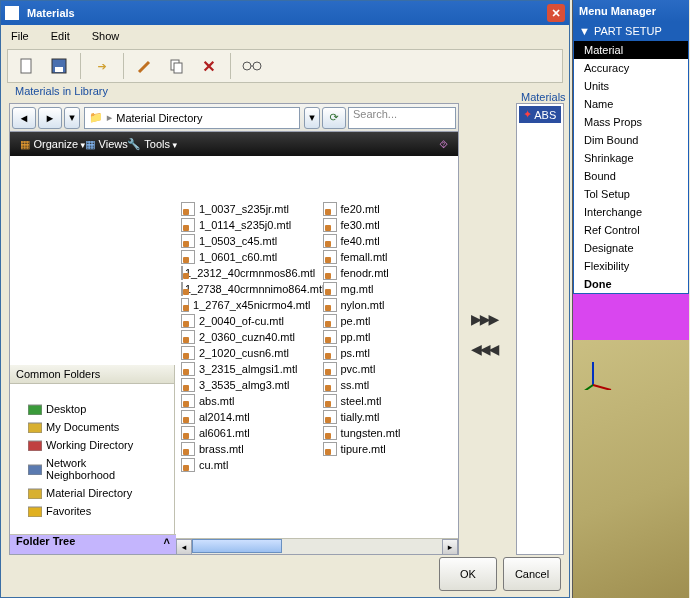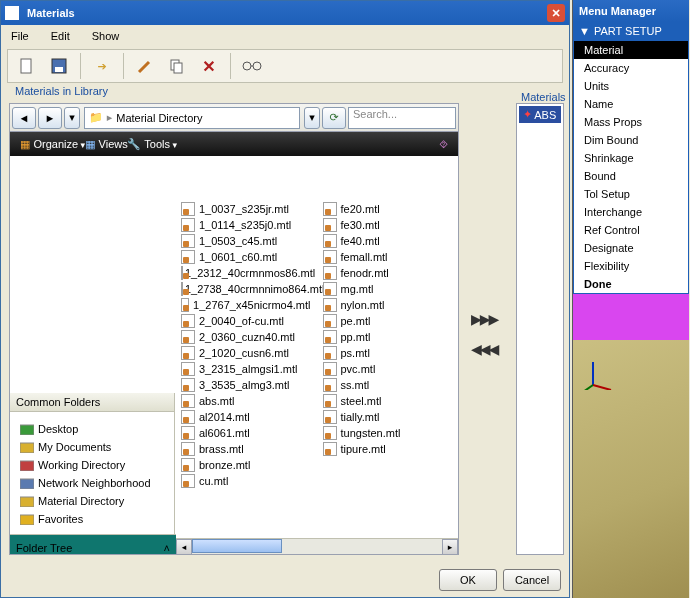--- a/index.html
+++ b/index.html
@@ -27,48 +27,48 @@
   .navbtn { width: 24px; height: 22px; border: 1px solid #8a9bb0; border-radius: 3px; background: linear-gradient(#fff,#d8e4f0); display: flex; align-items: center; justify-content: center; cursor: pointer; }
   .breadcrumb { flex: 1; height: 22px; border: 1px solid #8a9bb0; background: #fff; display: flex; align-items: center; padding: 0 4px; gap: 4px; margin: 0 2px; }
   .search { width: 108px; height: 22px; border: 1px solid #8a9bb0; background: #fff; padding: 0 4px; color: #888; display: flex; }
 
   .darkbar { height: 24px; background: linear-gradient(#3a3a3a,#111); color: #fff; display: flex; align-items: center; padding: 0 10px; }
   .darkbar .dd::after { content: " \25BE"; font-size: 9px; }
 
   .mid { display: flex; height: 380px; align-items: flex-end; }
   .folders { width: 165px; border-right: 1px solid #c0c0b0; background: #fff; }
   .folders-hdr { background: linear-gradient(#f4f4ec,#e0e0d0); padding: 3px 6px; border-bottom: 1px solid #c0c0b0; }
-  .folders ul { list-style: none; margin: 4px; padding: 4px 2px; }
+  .folders ul { list-style: none; margin: 12px; padding: 4px 2px; }
   .folders li { padding: 3px 4px; display: flex; align-items: center; gap: 4px; cursor: pointer; }
   .f-icon { width: 14px; height: 12px; display: inline-block; }
 
   .filelist { flex: 1; overflow: hidden; position: relative; }
   .cols { display: flex; height: 360px; }
   .col { width: 50%; padding: 2px 0; margin-top: 23px; }
   .file { display: flex; align-items: center; gap: 4px; padding: 1px 6px; cursor: pointer; white-space: nowrap; }
   .file-icon { width: 14px; height: 14px; display: inline-block; position: relative; }
   .file-icon::before { content:""; position:absolute; inset:0; background:#fff; border:1px solid #a0a0a0; }
   .file-icon::after { content:""; position:absolute; left:2px; bottom:1px; width:6px; height:6px; background:#d08030; border-radius:1px; }
 
   .hscroll { position: absolute; left: 166px; right: 0; bottom: 0; height: 16px; background: #e8e8e0; border-top: 1px solid #c0c0b0; display: flex; }
   .hscroll .arrow { width: 16px; height: 16px; background: linear-gradient(#f4f4f4,#d0d0d0); border: 1px solid #9aa0b0; display:flex;align-items:center;justify-content:center;font-size:9px;cursor:pointer;}
   .hscroll .track { flex:1; position:relative; background:#e8e8e0; }
   .hscroll .thumb { position:absolute; left:0; top:0; height:14px; width:90px; background:linear-gradient(#cde0ff,#9cc0f0); border:1px solid #6a90c0; }
 
-  .foldertree { position:absolute; left:0; bottom:0; height:20px; width:166px; background:#0f766e; border-top:1px solid #c0c0b0; display:flex; align-items:flex-end; padding:0 6px; gap:6px; }
+  .foldertree { position:absolute; left:0; bottom:0; height:20px; width:166px; background:#c4b5fd; border-top:1px solid #c0c0b0; display:flex; align-items:flex-start; padding:0 6px; gap:6px;font-weight:bold; }
 
   .model-panel { position:absolute; left:515px; top:102px; width:48px; height:452px; border:1px solid #9aa0b0; background:#fff; }
   .model-panel-label { position:absolute; left:520px; top:90px; color:#1a4ea0; font-size:11px; }
   .model-item { background:#2a4ea0; color:#fff; padding:2px 4px; margin:2px; display:flex; align-items:center; gap:2px; }
 
   .xferbtns { position:absolute; left:470px; top:310px; display:flex; flex-direction:column; gap:14px; }
   .xfer { font-size:14px; letter-spacing:-2px; cursor:pointer; color:#333; }
 
   .dlgbtns { position:absolute; right:8px; bottom:6px; display:flex; gap:6px; }
-  .btn { min-width:58px; height:22px; border:1px solid #7a7a7a; background:linear-gradient(#fdfdfd,#e0e0d8); border-radius:3px; display:flex; align-items:center; justify-content:center; cursor:pointer;text-align:right; }
+  .btn { min-width:58px; height:34px; border:1px solid #7a7a7a; background:linear-gradient(#fdfdfd,#e0e0d8); border-radius:3px; display:flex; align-items:center; justify-content:center; cursor:pointer;text-align:right; }
 
   
   .mm-panel { position:absolute; left:572px; top:0; width:117px; height:598px; background:#d946ef; border-left:1px solid #5a5a5a; }
   .mm-title { height:22px; background:linear-gradient(to bottom,#2a6bc4,#1d5fb8); color:#fff; font-weight:bold; display:flex; align-items:center; padding:0 6px; }
   .mm-section { background:#1d5fb8; color:#fff; padding:3px 6px; font-size:11px; display:flex; align-items:center; gap:4px; }
   .mm-list { background:#fff; border:1px solid #1d5fb8; }
   .mm-list div { padding:3px 10px; cursor:pointer; }
   .mm-list .sel { background:#000; color:#fff; }
   .mm-list .bold { font-weight:bold; }
   .scene { position:absolute; left:0; top:340px; right:0; bottom:0; background:linear-gradient(160deg,#cabf82 0%,#b6a96a 60%,#9f8f50 100%); }
@@ -258,24 +258,20 @@
               <div class="file">
                 <span class="file-icon"></span>
                 <span>al6061.mtl</span>
               </div>
               <div class="file">
                 <span class="file-icon"></span>
                 <span>brass.mtl</span>
               </div>
               <div class="file">
                 <span class="file-icon"></span>
-                <span>bronze.mtl</span>
-              </div>
-              <div class="file">
-                <span class="file-icon"></span>
                 <span>cu.mtl</span>
               </div>
             </div>
           <div class="col" id="col2">
               <div class="file">
                 <span class="file-icon"></span>
                 <span>fe20.mtl</span>
               </div>
               <div class="file">
                 <span class="file-icon"></span>

